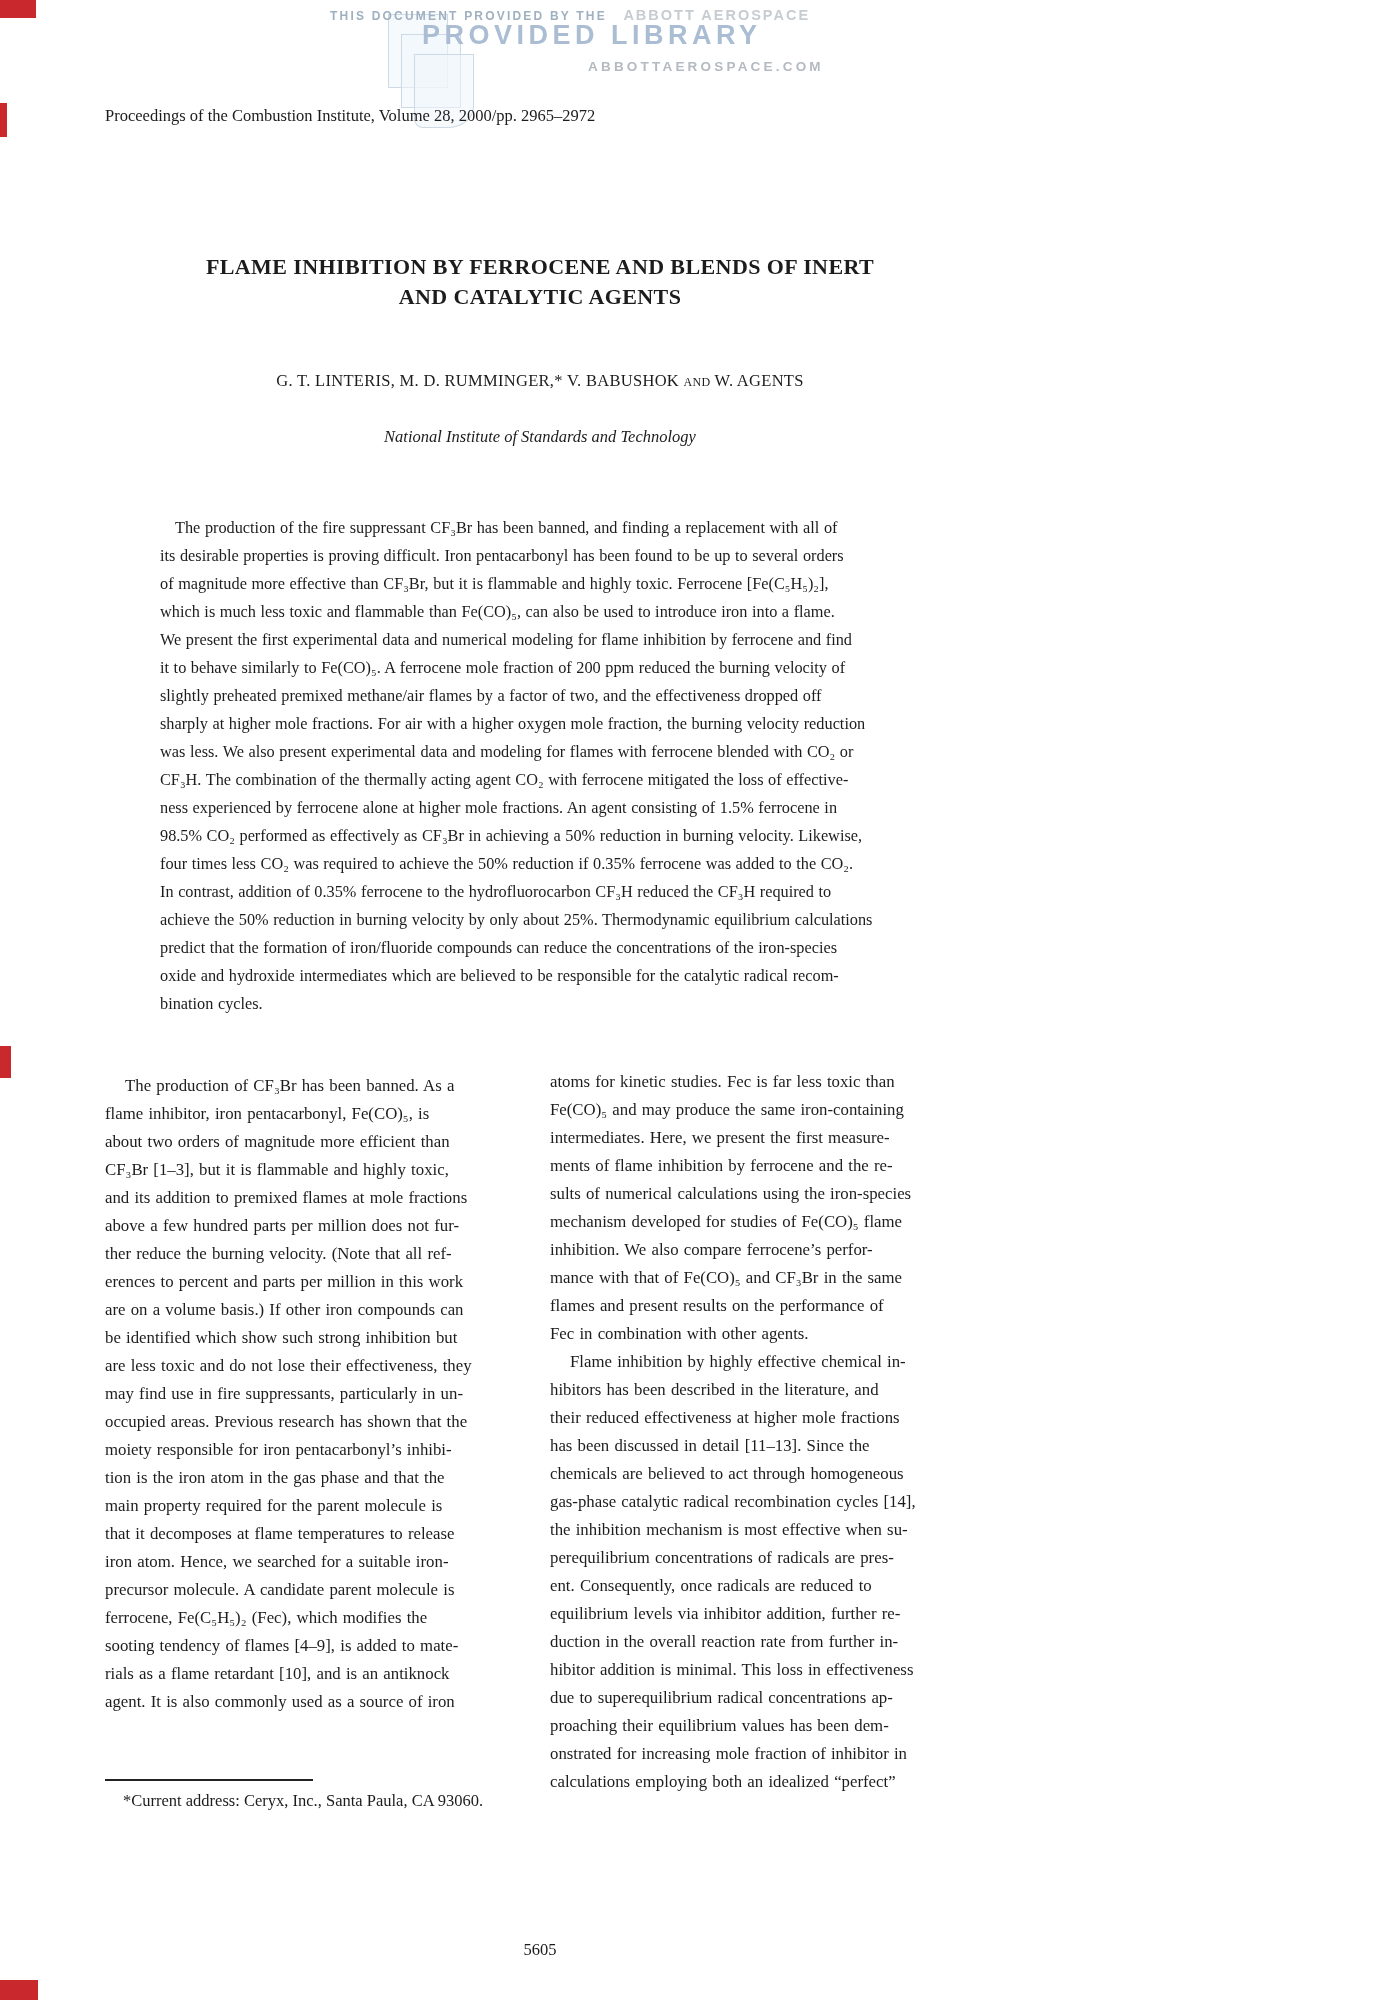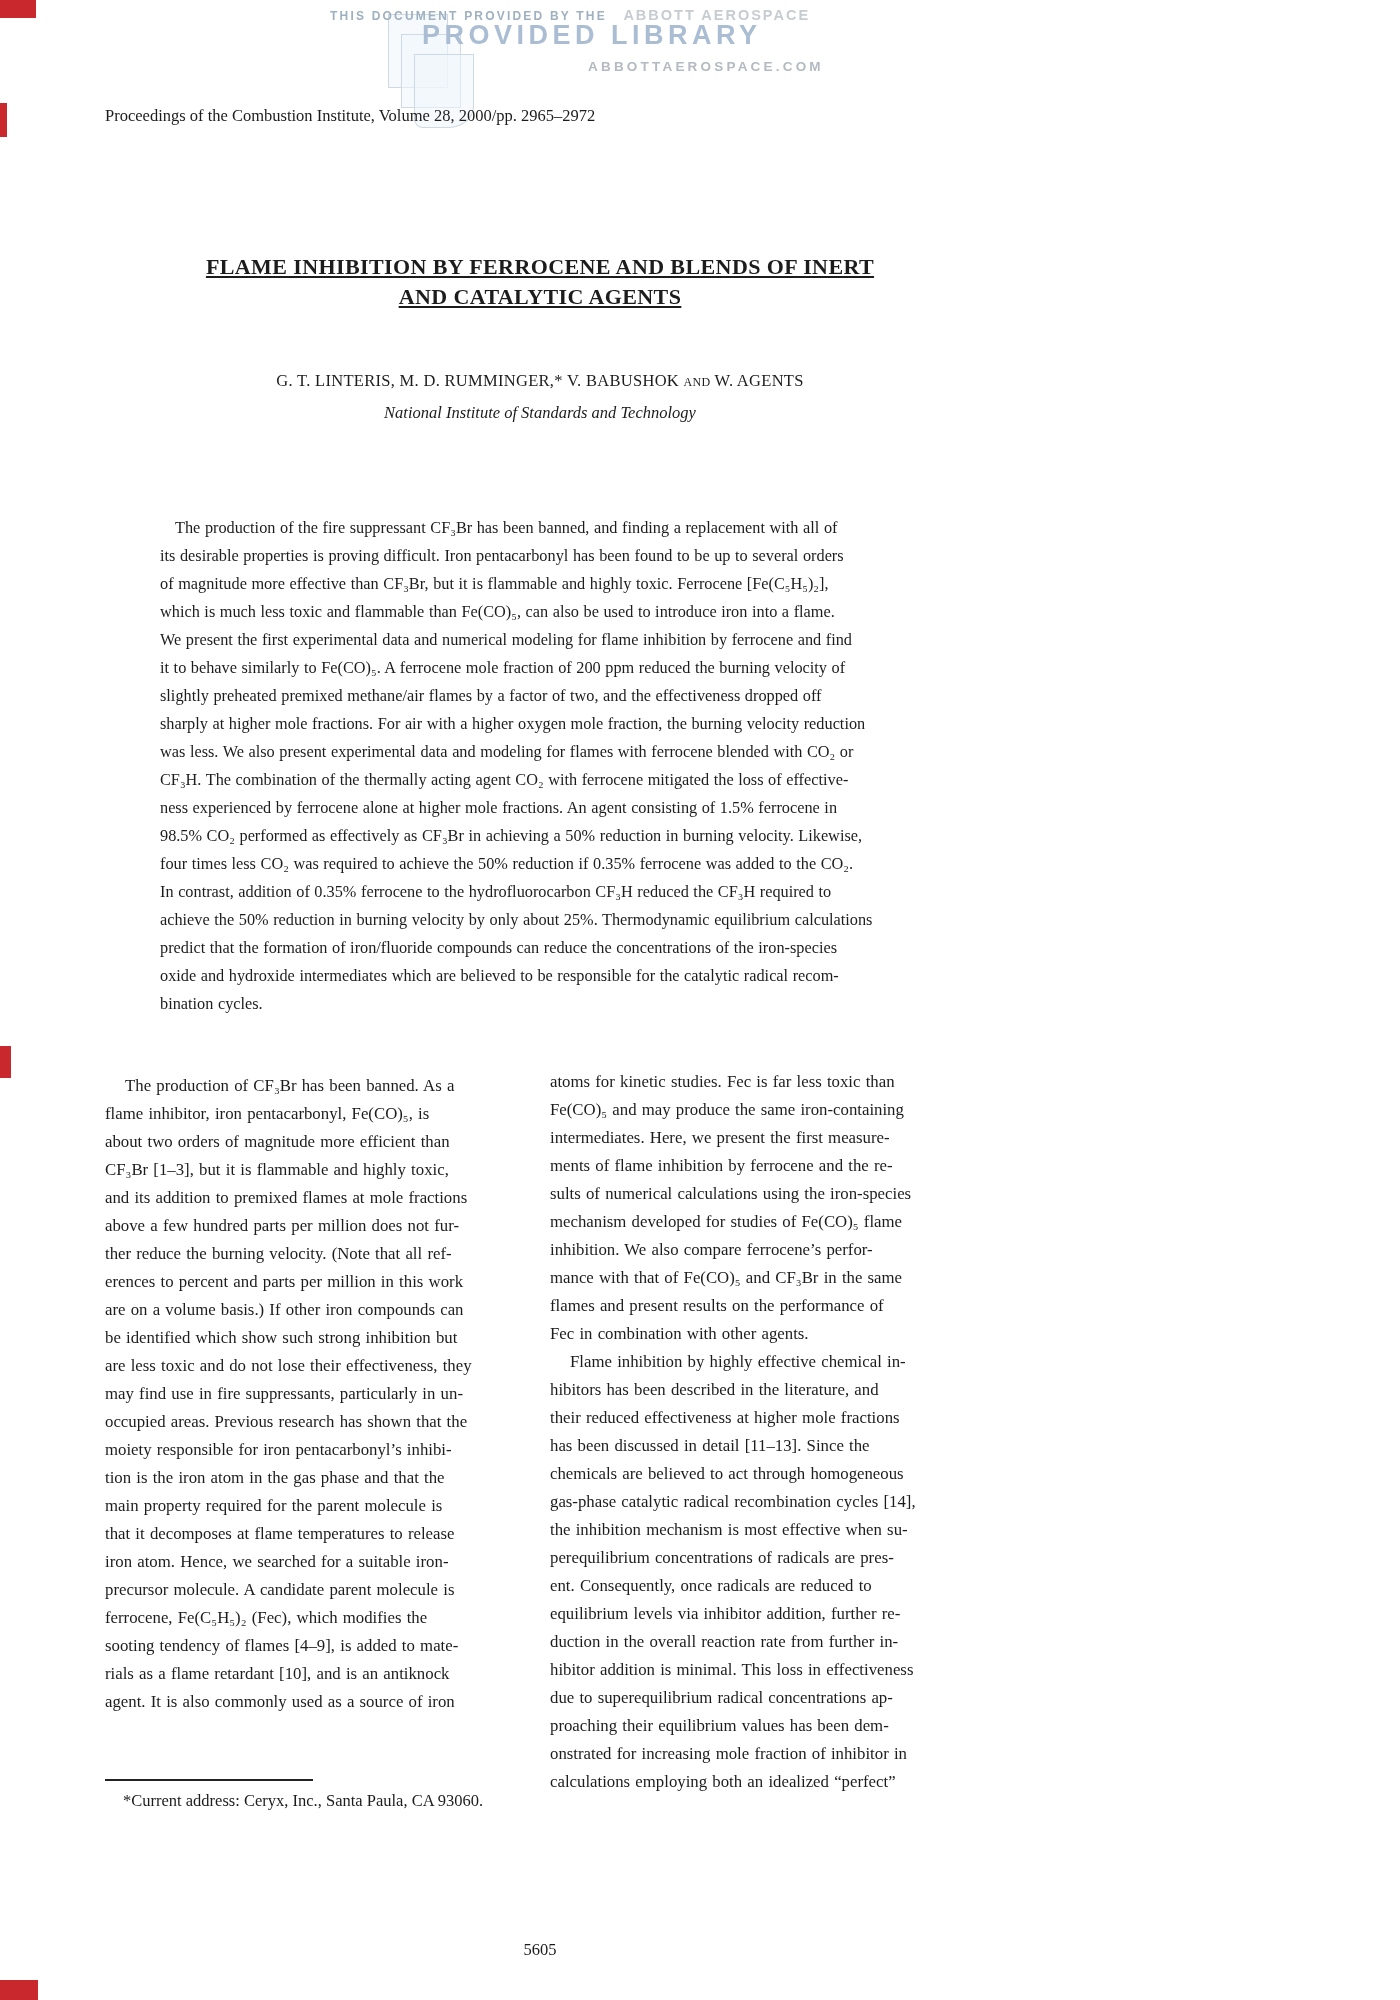--- a/index.html
+++ b/index.html
@@ -34,27 +34,27 @@
   .brand { font-size: 14.5px; font-weight: bold; letter-spacing: 2px; margin-left: 12px; color: var(--logo-light, #c7ccd1); }
   .logo-l2 { position: absolute; left: 422px; top: 20px; font-size: 27px; font-weight: bold;
              letter-spacing: 4.5px; color: var(--logo-library, #aabdd3); white-space: nowrap; }
   .logo-l3 { position: absolute; left: 588px; top: 59px; font-size: 13.5px; font-weight: bold;
              letter-spacing: 3.2px; color: var(--logo-site, #b4bac1); white-space: nowrap; }
 
   .citation { position: absolute; left: 105px; top: 106px; font-size: 16.5px; white-space: nowrap; }
 
   .title { position: absolute; left: 105px; top: 252px; width: 870px; margin: 0;
            text-align: center; font-size: 22px; line-height: 30px; font-weight: bold;
-           letter-spacing: 0.4px; white-space: pre-line; text-decoration: underline; }
+           letter-spacing: 0.4px; white-space: pre-line; }
 
   .authors { position: absolute; left: 105px; top: 371px; width: 870px; text-align: center;
              font-size: 16.5px; font-variant: small-caps; letter-spacing: 0.3px; }
   .affil { position: absolute; left: 105px; width: 870px; text-align: center;
            font-style: italic; font-size: 16.5px; }
-  .affil1 { top: 403px; }
+  .affil1 { top: 427px; }
   .affil2 { top: 431px; }
 
   .abstract { position: absolute; left: 160px; top: 514px; width: 810px;
               font-size: 16.3px; line-height: 28px; white-space: pre; text-indent: 15px;
               word-spacing: 0.5px; }
 
   .col { position: absolute; width: 432px; }
   .col-left  { left: 105px; top: 1062px; }
   .col-right { left: 550px; top: 1068px; }
   .sec-head { text-align: center; font-weight: bold; font-size: 18px; line-height: 28px; }

